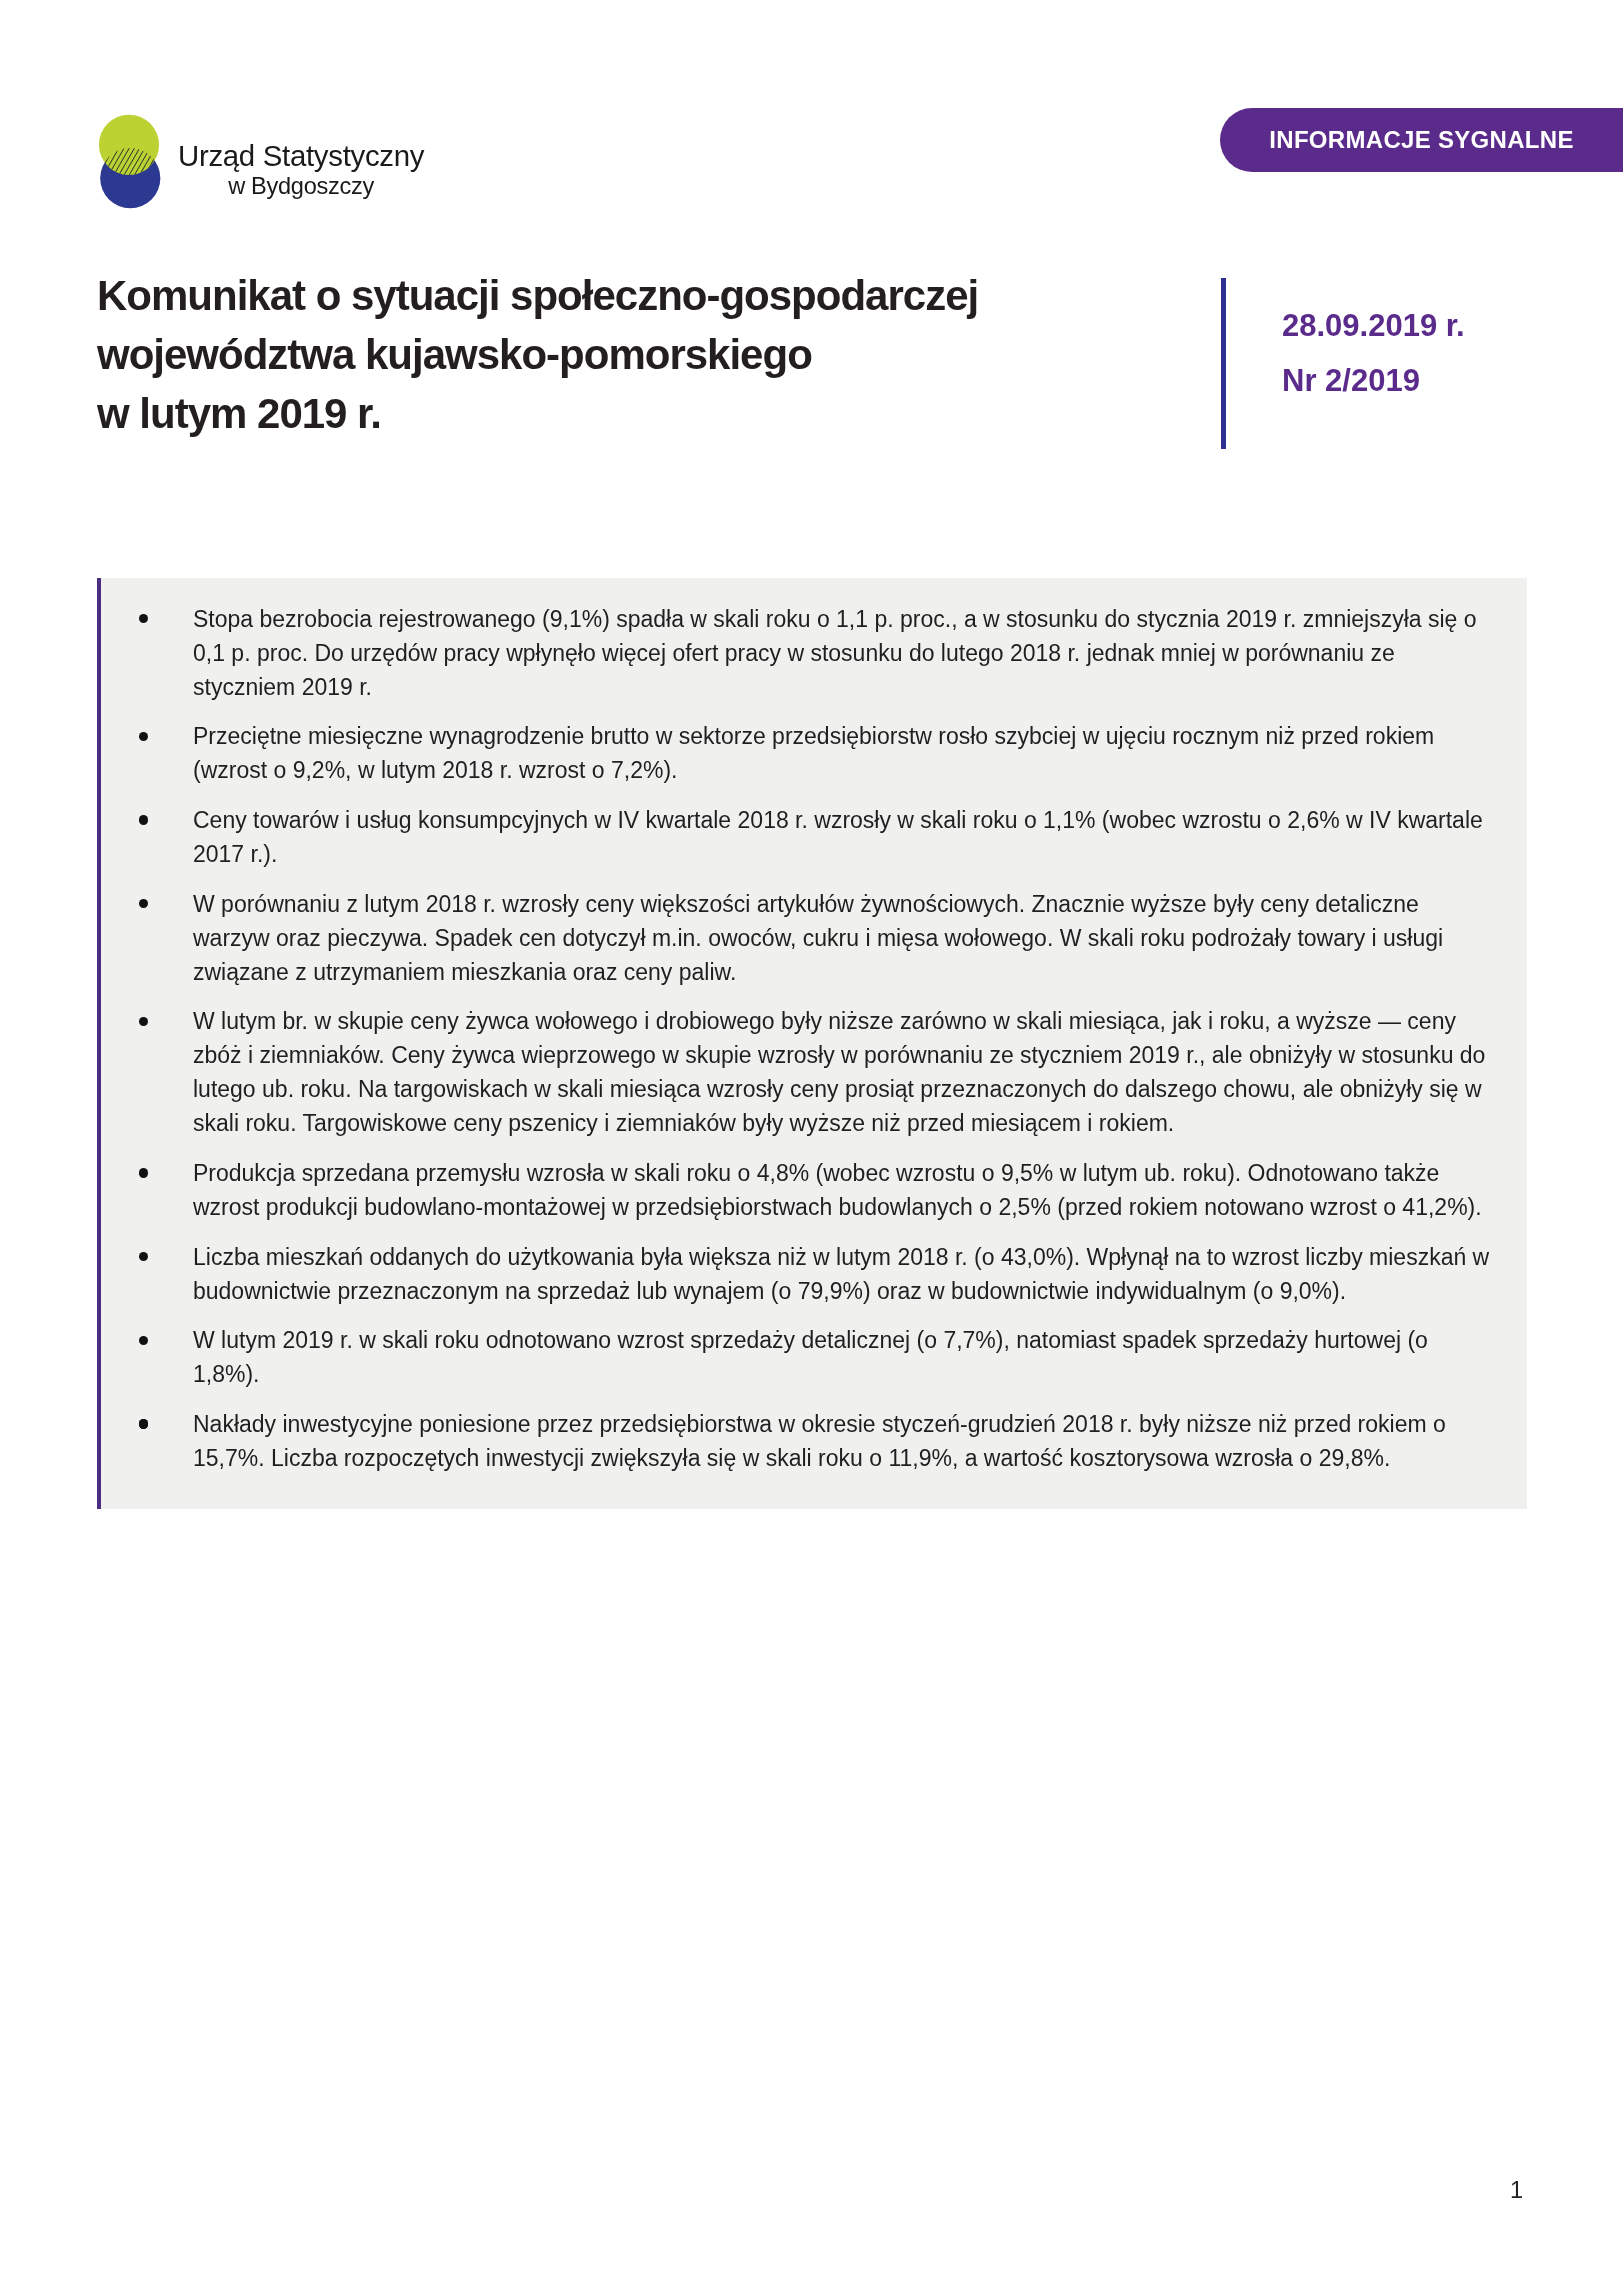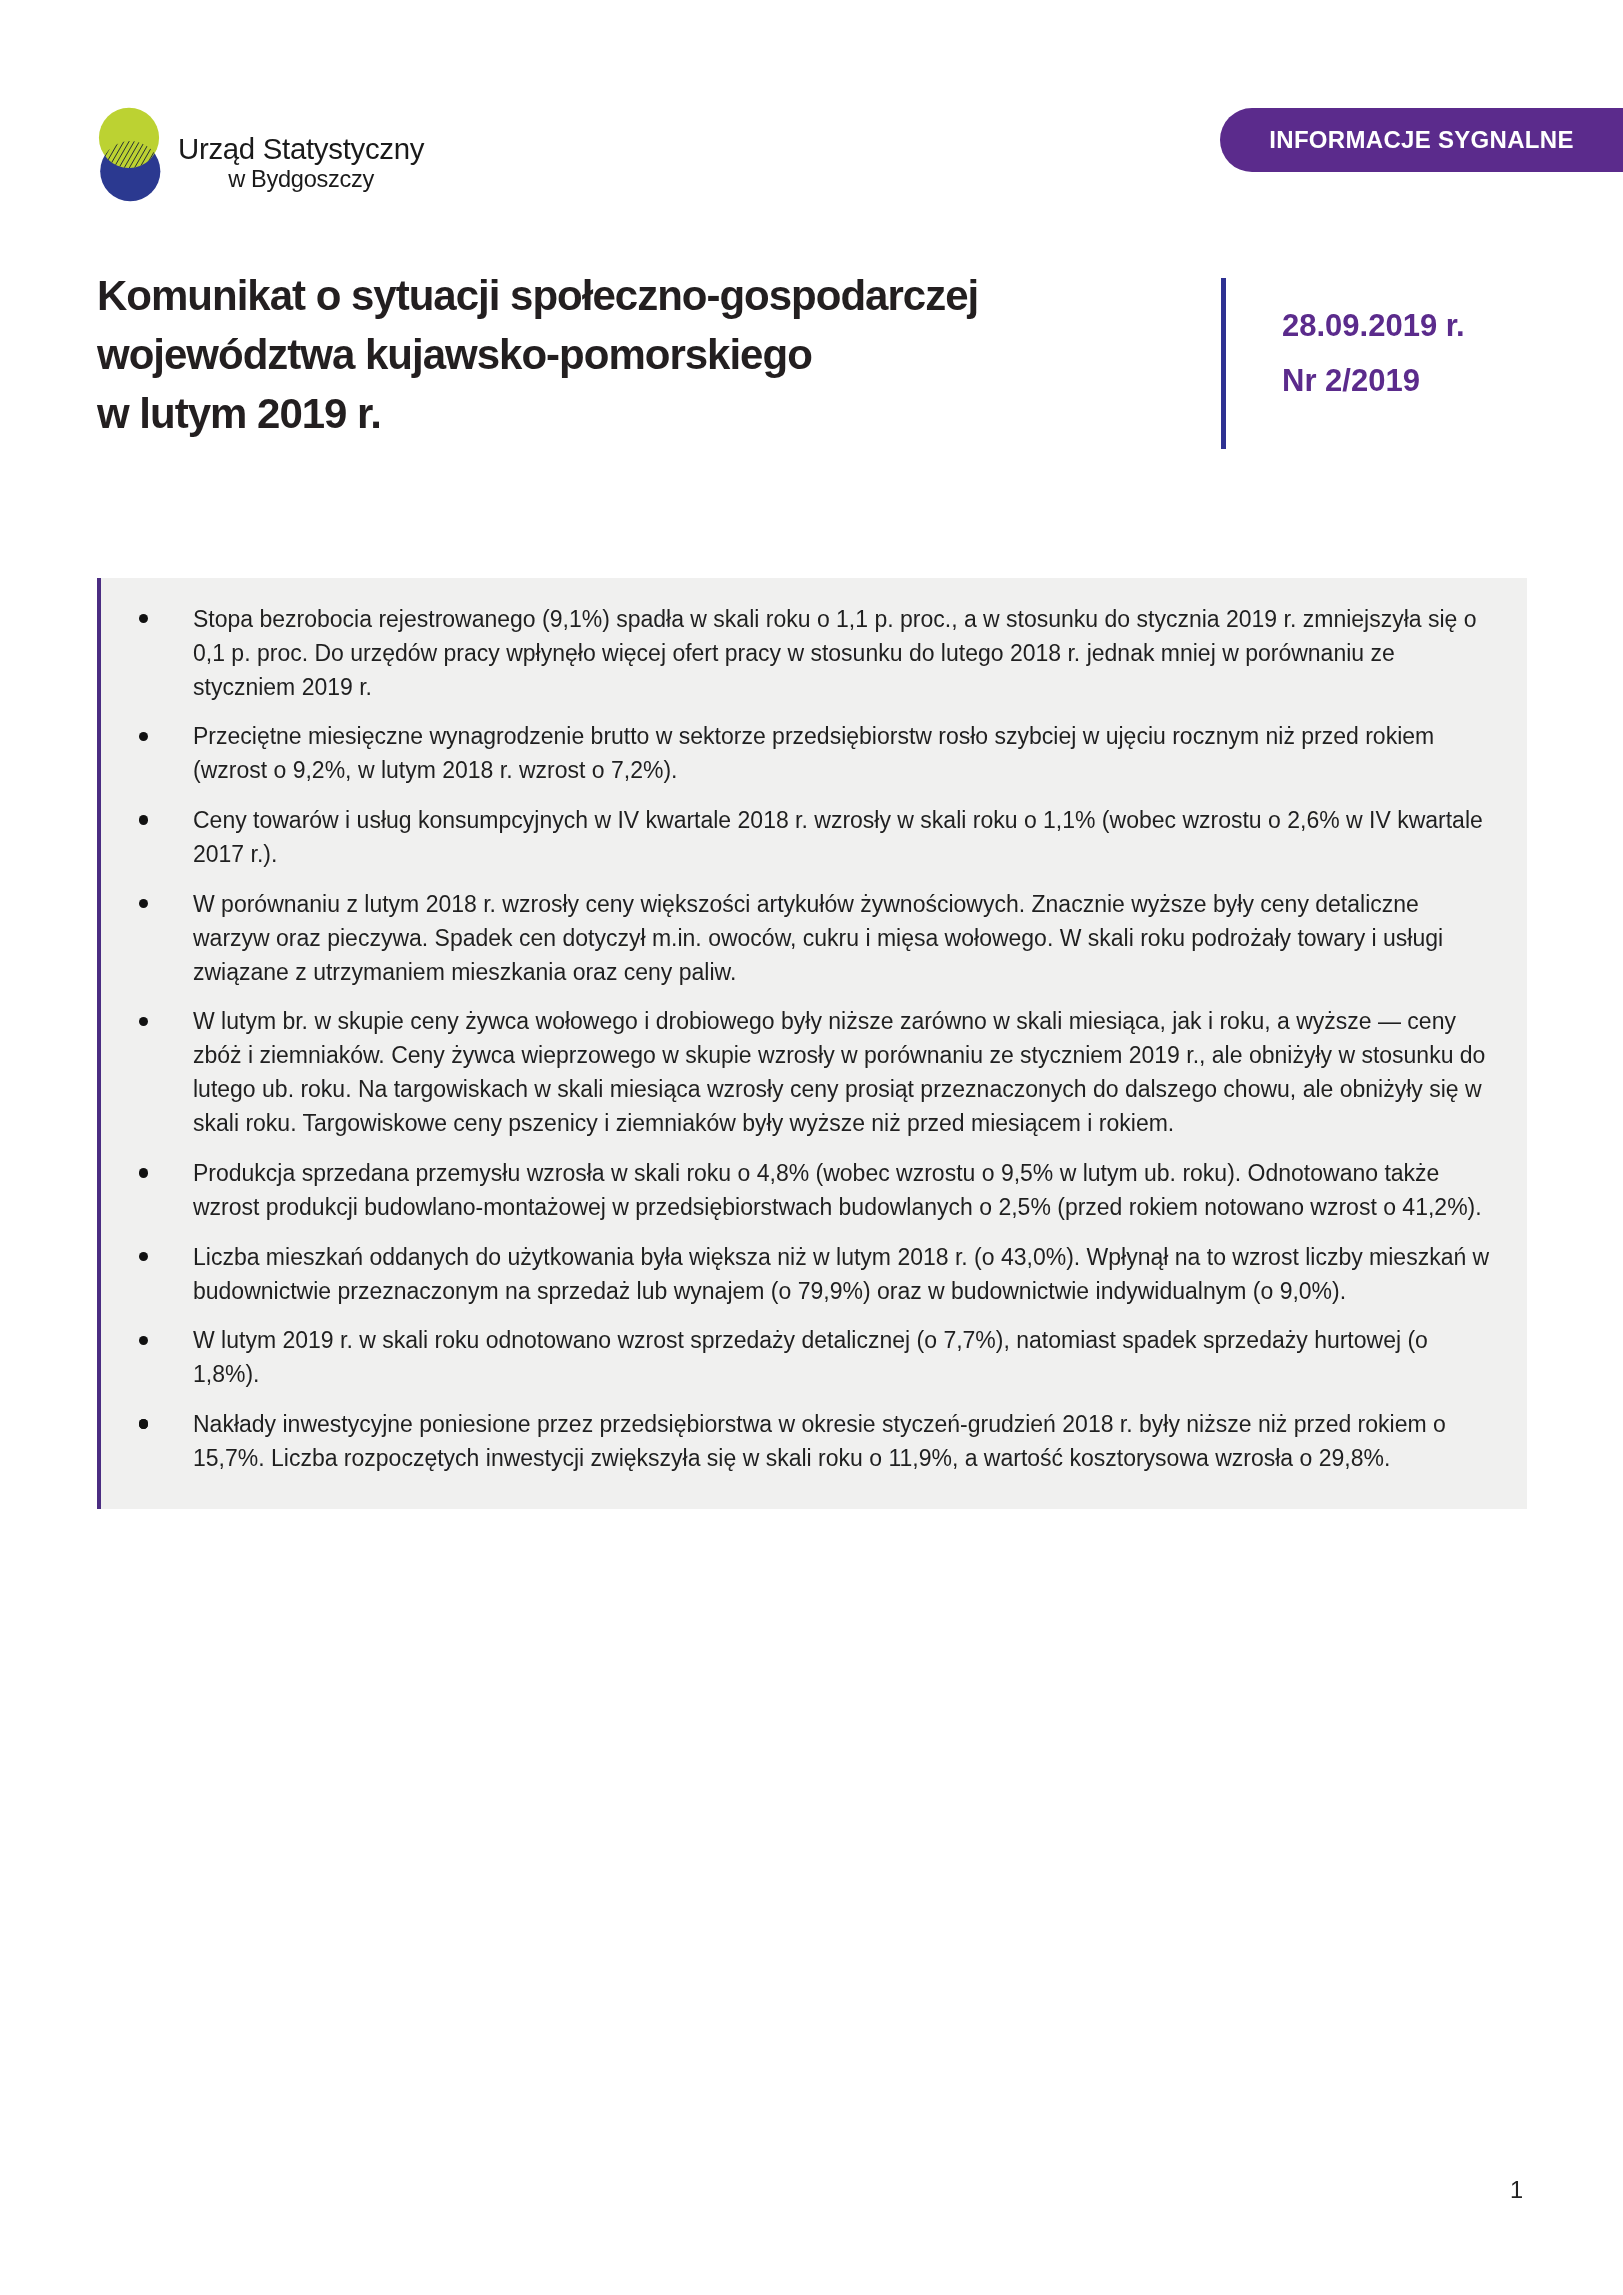--- a/index.html
+++ b/index.html
@@ -8,21 +8,21 @@
     width: 1623px;
     height: 2295px;
     position: relative;
     font-family: "Liberation Sans", sans-serif;
     color: #1c1c1c;
   }
 
   
   .logo {
     position: absolute;
-    top: 106px;
+    top: 113px;
     left: 97px;
     display: flex;
     align-items: flex-start;
   }
   .logo svg { width: 64px; height: 97px; display: block; }
   .logo-text { margin-left: 17px; margin-top: 26px; color: #1a1a1a; }
   .logo-name { font-size: 29.4px; line-height: 33px; letter-spacing: -0.3px; }
   .logo-city { font-size: 23.6px; line-height: 29px; letter-spacing: -0.3px; text-align: center; }
 
   .badge {

